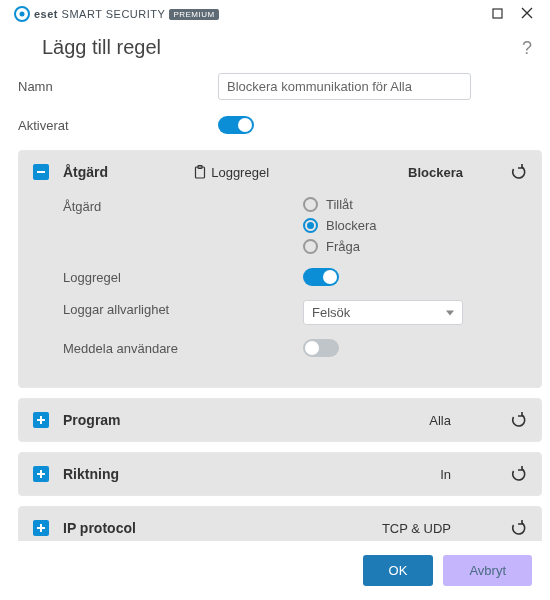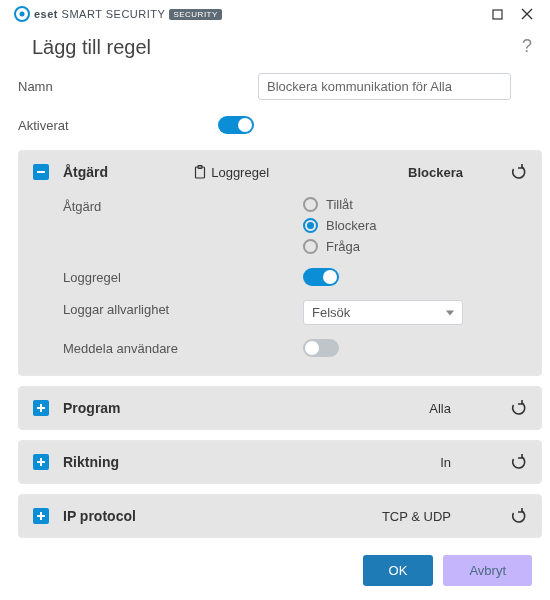--- a/index.html
+++ b/index.html
@@ -7,21 +7,21 @@
     font-family: 'Segoe UI', Arial, sans-serif;
     background: #fff;
     width: 550px;
     height: 600px;
     overflow: hidden;
     color: #333;
     font-size: 13px;
   }
   .titlebar {
     display: flex;
-    align-items: center;
+    align-items: flex-start;
     padding: 6px 10px 2px 14px;
     gap: 6px;
   }
   .logo {
     display: flex;
     align-items: center;
     gap: 4px;
   }
   .brand {
     font-size: 11px;
@@ -45,22 +45,23 @@
     padding-right: 6px;
   }
   .win-btn {
     width: 14px; height: 14px;
     display: flex; align-items: center; justify-content: center;
     cursor: pointer;
     color: #333;
   }
   .header-row {
     display: flex;
-    align-items: flex-start;
-    padding: 12px 18px 14px 32px;
+    align-items: flex-end;
+    padding: 12px 18px 14px 18px;
+    margin-left: 24px;
   }
   .page-title {
     font-size: 20px;
     color: #444;
     font-weight: 400;
   }
   .help-btn {
     margin-left: auto;
     color: #888;
     font-size: 18px;
@@ -80,21 +81,20 @@
     font-size: 13px;
   }
   .text-input {
     flex: 1;
     max-width: 253px;
     border: 1px solid #d0d4d8;
     border-radius: 3px;
     padding: 5px 8px;
     font-size: 13px;
     color: #666;
-    margin-left: 40px;
   }
   .toggle {
     width: 36px; height: 18px;
     background: #0b8ed6;
     border-radius: 9px;
     position: relative;
     cursor: pointer;
   }
   .toggle.off { background: #bfc5c9; }
   .toggle .knob {
@@ -154,21 +154,21 @@
     color: #333;
   }
   .card-body {
     padding: 4px 14px 14px 44px;
   }
   .body-row {
     display: flex;
     align-items: flex-start;
     margin-bottom: 14px;
   }
-  .body-row:last-child { margin-bottom: 4px; }
+  .body-row:last-child { margin-bottom: 16px; }
   .body-label {
     width: 240px;
     color: #555;
     font-size: 13px;
     padding-top: 2px;
   }
   .radio-group { display: flex; flex-direction: column; gap: 6px; justify-content: space-between; }
   .radio-item {
     display: flex; align-items: center; gap: 8px;
     cursor: pointer;
@@ -236,21 +236,21 @@
 </head>
 <body>
 
 <div class="titlebar">
   <div class="logo">
     <svg width="16" height="16" viewBox="0 0 16 16">
         <circle cx="8" cy="8" r="7" fill="none" stroke="#0b8ed6" stroke-width="2"></circle>
         <circle cx="8" cy="8" r="2.5" fill="#0b8ed6"></circle>
       </svg>
     <span class="brand"><b>eset</b> <span>SMART SECURITY</span></span>
-    <span class="badge">SECURITY</span>
+    <span class="badge">PREMIUM</span>
   </div>
   <div class="win-controls">
     <div class="win-btn">
       <svg width="11" height="11" viewBox="0 0 11 11">
           <rect x="1" y="1" width="9" height="9" fill="none" stroke="#333" stroke-width="1.2"></rect>
         </svg>
     </div>
     <div class="win-btn">
       <svg width="12" height="12" viewBox="0 0 12 12">
           <path d="M1 1 L11 11 M11 1 L1 11" stroke="#333" stroke-width="1.4"></path>

